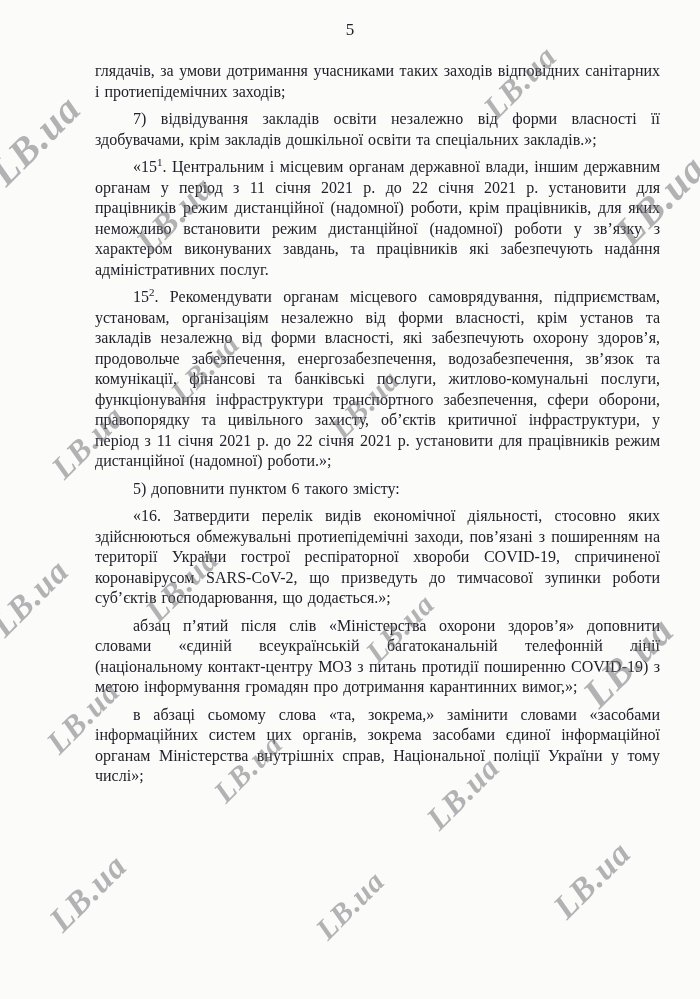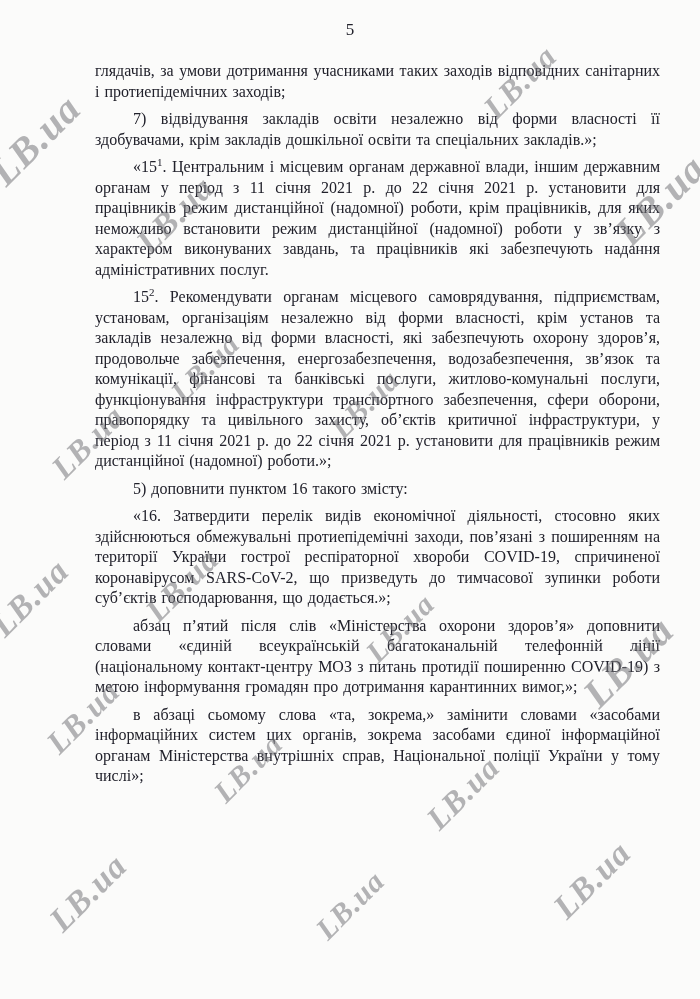--- a/index.html
+++ b/index.html
@@ -68,21 +68,21 @@
 <body>
 
 <div class="page">
   <div class="page-number">5</div>
 
   <div class="content" style="color: rgb(33, 33, 43);">
       <p class="no-indent">глядачів, за умови дотримання учасниками таких заходів відповідних санітарних і протиепідемічних заходів;</p>
       <p>7) відвідування закладів освіти незалежно від форми власності її здобувачами, крім закладів дошкільної освіти та спеціальних закладів.»;</p>
       <p>«15<sup>1</sup>. Центральним і місцевим органам державної влади, іншим державним органам у період  з 11 січня 2021 р. до 22 січня 2021 р. установити для працівників режим дистанційної (надомної) роботи, крім працівників, для яких неможливо встановити режим дистанційної (надомної) роботи у зв’язку з характером виконуваних завдань, та працівників які забезпечують надання адміністративних послуг.</p>
       <p>15<sup>2</sup>. Рекомендувати органам місцевого самоврядування, підприємствам, установам, організаціям незалежно від форми власності, крім установ та закладів незалежно від форми власності, які забезпечують охорону здоров’я, продовольче забезпечення, енергозабезпечення, водозабезпечення, зв’язок та комунікації, фінансові та банківські послуги, житлово-комунальні послуги, функціонування інфраструктури транспортного забезпечення, сфери оборони, правопорядку та цивільного захисту, об’єктів критичної інфраструктури, у період  з 11 січня 2021 р. до 22 січня 2021 р. установити для працівників режим дистанційної (надомної) роботи.»;</p>
-      <p>5) доповнити пунктом 16 такого змісту:</p>
+      <p>5) доповнити пунктом 6 такого змісту:</p>
       <p>«16. Затвердити перелік видів економічної діяльності, стосовно яких здійснюються обмежувальні протиепідемічні заходи, пов’язані з поширенням на території України гострої респіраторної хвороби COVID-19, спричиненої коронавірусом SARS-CoV-2, що призведуть до тимчасової зупинки роботи суб’єктів господарювання, що додається.»;</p>
       <p>абзац п’ятий після слів «Міністерства охорони здоров’я» доповнити словами «єдиній всеукраїнській багатоканальній телефонній лінії (національному контакт-центру МОЗ з питань протидії поширенню COVID-19) з метою інформування громадян про дотримання карантинних вимог,»;</p>
       <p>в абзаці сьомому слова «та, зокрема,» замінити словами «засобами інформаційних систем цих органів, зокрема засобами єдиної інформаційної органам Міністерства внутрішніх справ, Національної поліції України у тому числі»;</p>
     </div>
 
   <div class="watermark-layer">
       <span class="watermark" style="left: 35px; top: 140px; font-size: 40px; color: rgba(118, 118, 122, 0.55);">LB.ua</span>
       <span class="watermark" style="left: 520px; top: 82px; font-size: 32px; color: rgba(118, 118, 122, 0.55);">LB.ua</span>
       <span class="watermark" style="left: 175px; top: 215px; font-size: 34px; color: rgba(118, 118, 122, 0.55);">LB.ua</span>
       <span class="watermark" style="left: 660px; top: 200px; font-size: 40px; color: rgba(118, 118, 122, 0.55);">LB.ua</span>

